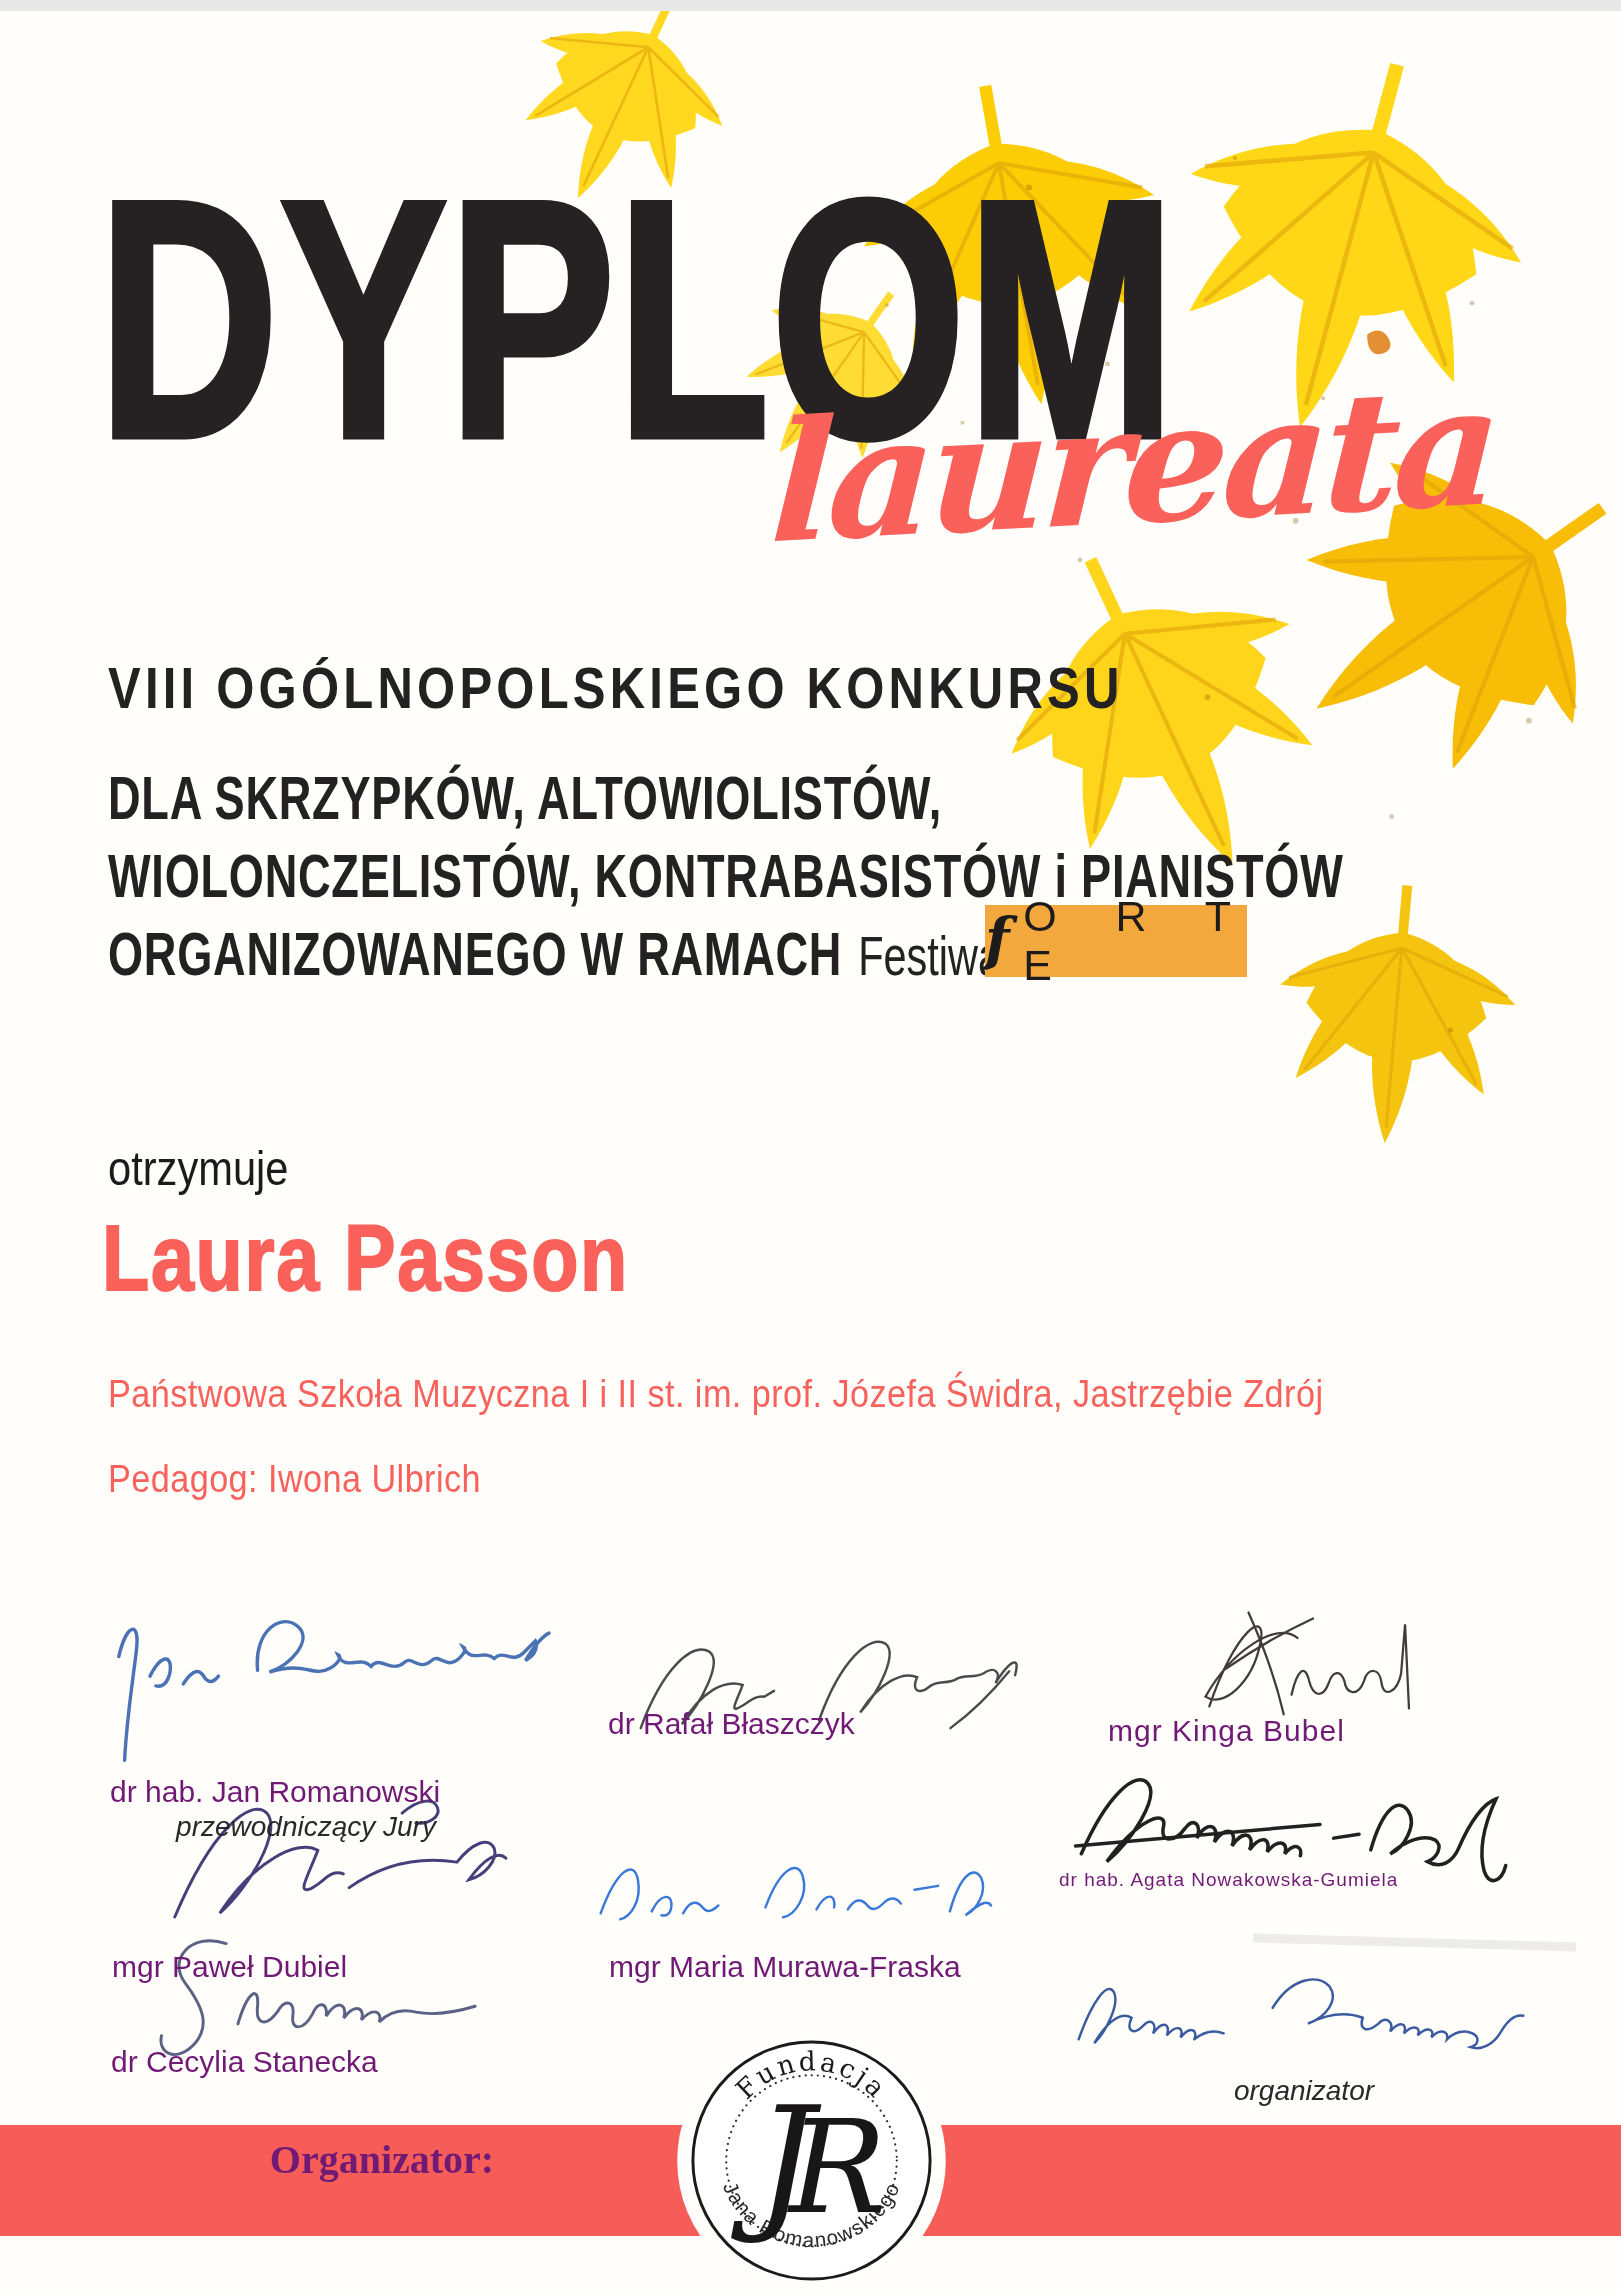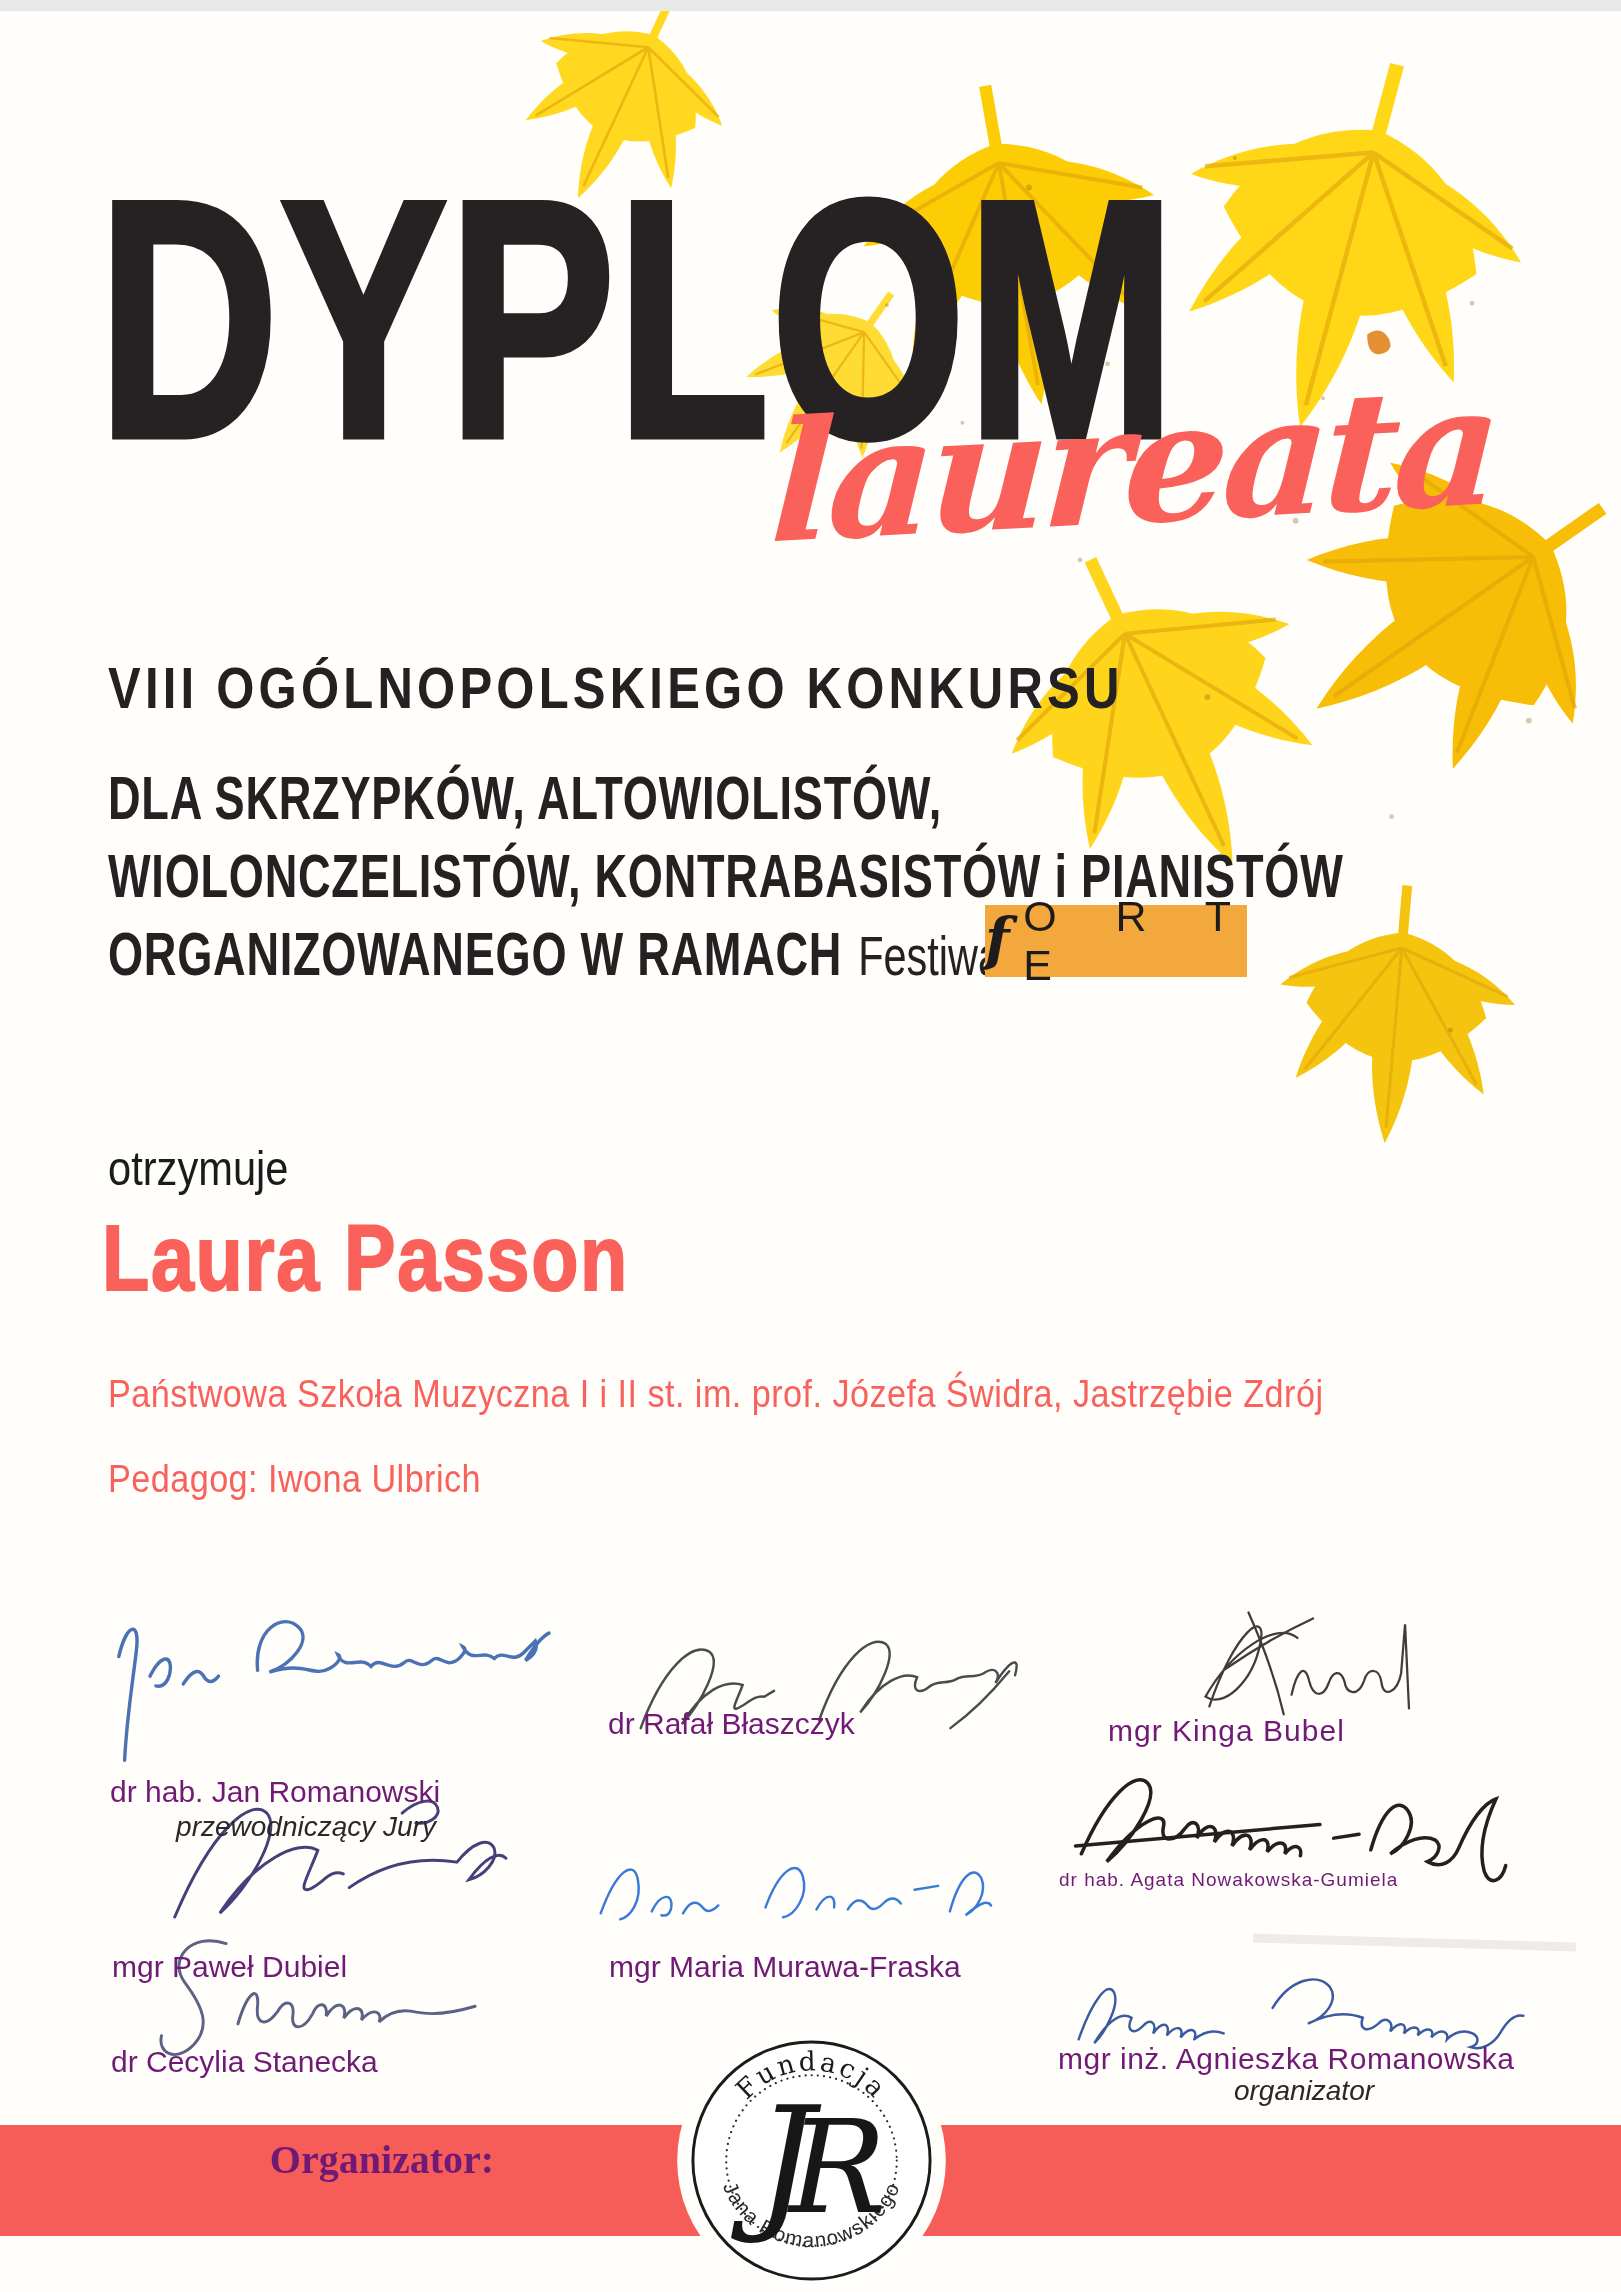--- a/index.html
+++ b/index.html
@@ -196,21 +196,20 @@
   <div class="abs sig-label" style="left:111px;top:2034px;width:392px">dr Cecylia Stanecka</div>
 
   <div class="abs streak"></div>
 
   <svg class="abs sig" style="left:1063px;top:1946px" width="480" height="98" viewBox="0 0 490 100">
     <g fill="none" stroke="#3a5b9f" stroke-width="2.5" stroke-linecap="round">
       <path d="M16,84 C30,44 46,24 52,36 C58,48 44,76 32,88 C46,64 60,56 70,62 C64,76 72,80 82,70 C90,62 96,68 92,78 C102,64 110,68 106,80 C116,68 124,72 120,82 C130,70 138,74 134,84 M134,84 C144,76 154,74 164,78"></path>
       <path d="M214,52 C232,22 260,16 272,30 C282,44 268,62 250,68 C270,58 290,56 306,62 C302,74 310,78 322,68 C330,60 338,66 334,76 C344,64 352,68 348,78 C358,68 366,72 362,80 C372,70 380,74 376,82 C386,72 394,76 392,84 C400,76 410,74 418,78 C426,82 424,90 416,92 C428,96 440,88 446,78 C454,64 462,58 470,60"></path>
     </g>
   </svg>
-  <div class="abs sig-label" style="left:1058px;top:2031px;width:490px;letter-spacing:0.5px">mgr inż. Agnieszka Romanowska</div>
   <div class="abs sig-role" style="left:1059px;top:2064px;width:490px">organizator</div>
 
   <div class="abs bar"></div>
   <div class="abs bar-text org-label">Organizator:</div>
 
   <div class="abs logo">
     <svg width="245" height="245" viewBox="0 0 250 250">
       <circle cx="125" cy="125" r="121" fill="#ffffff" stroke="#1b1b1b" stroke-width="3"></circle>
       <circle cx="125" cy="125" r="87" fill="none" stroke="#2e2b2c" stroke-width="2.2" stroke-dasharray="0.1 6.2" stroke-linecap="round"></circle>
       <defs>

